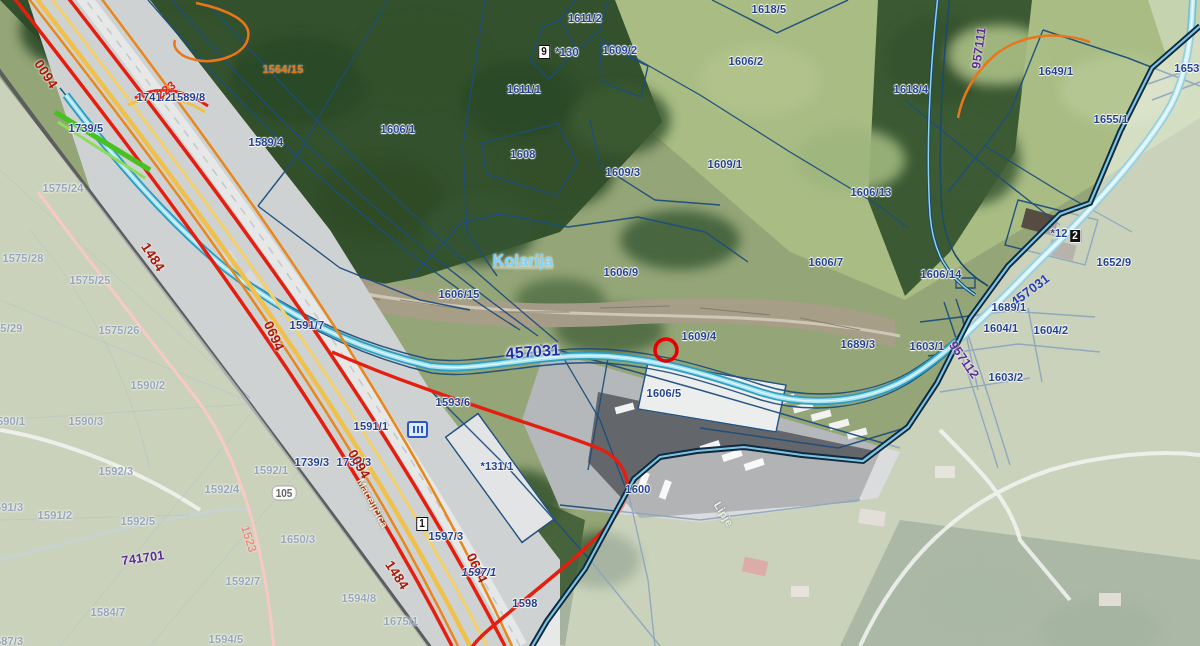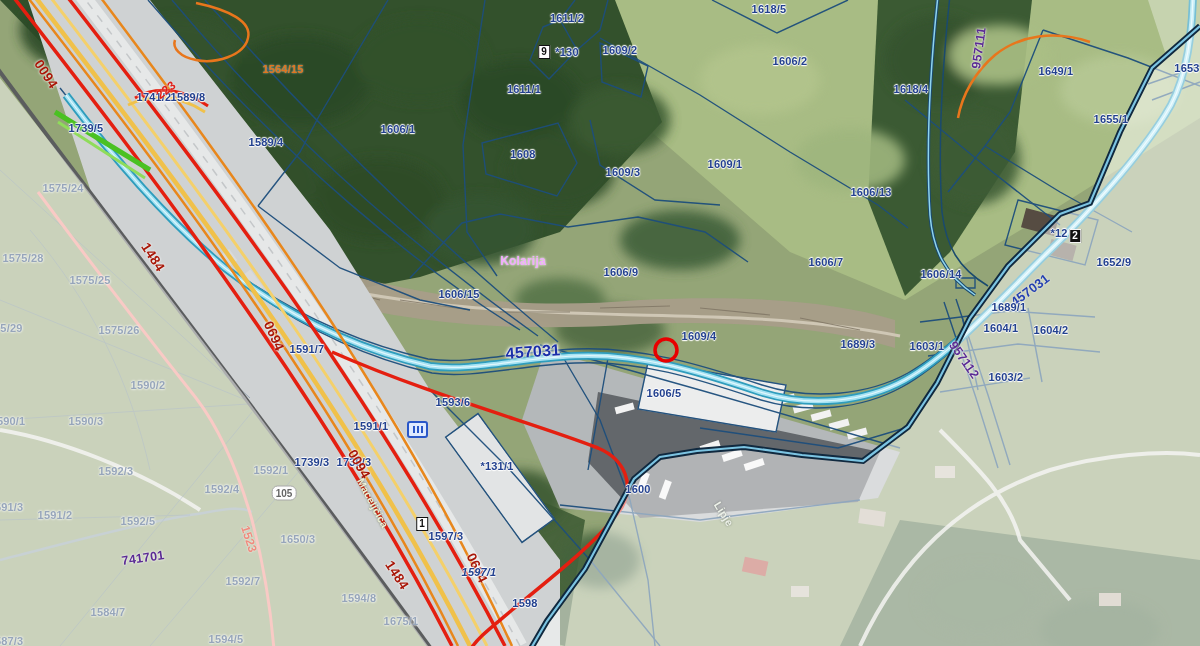--- a/index.html
+++ b/index.html
@@ -11,21 +11,21 @@
        font-weight:bold;font-size:11px;letter-spacing:.2px;}
   .parcel{color:#23418f;text-shadow:0 0 2px #fff,0 0 2px #fff,0 1px 1px #fff,0 -1px 1px #fff;}
   .faded{color:#96a5ba;text-shadow:0 0 2px rgba(255,255,255,.95),0 0 3px rgba(255,255,255,.9);}
   .orange{color:#e0761f;text-shadow:0 0 2px rgba(255,255,255,.7);}
   .red{color:#a81708;font-size:13.5px;text-shadow:0 0 2px rgba(255,255,255,.85),0 0 3px rgba(255,255,255,.7);}
   .redbright{color:#e02018;font-size:12px;text-shadow:0 0 2px rgba(255,255,255,.7);}
   .pink{color:#ef8b7e;font-size:12px;text-shadow:0 0 2px rgba(255,255,255,.9);}
   .purple{color:#5b2b94;font-size:12.5px;text-shadow:0 0 2px rgba(255,255,255,.85),0 0 3px rgba(255,255,255,.7);}
   .roadblue{color:#1b2fa8;font-size:16px;text-shadow:0 0 2px #fff,0 0 3px #fff,0 0 4px #fff;}
   .roadblue2{color:#2540b0;font-size:13px;text-shadow:0 0 2px rgba(255,255,255,.85);}
-  .place{color:#f0abfc;font-size:12px;text-shadow:0 0 2px rgba(255,255,255,.8),0 0 3px rgba(255,255,255,.7);}
+  .place{color:#7dd3fc;font-size:16px;text-shadow:0 0 2px rgba(255,255,255,.8),0 0 3px rgba(255,255,255,.7);text-decoration:underline;}
   .street{color:#eef0d6;font-size:10.5px;text-shadow:0 0 2px rgba(70,80,45,.8);}
   .white{color:#edf1e9;font-size:11px;text-shadow:0 0 2px rgba(80,90,80,.7);}
   .badge{position:absolute;transform:translate(-50%,-50%);font-weight:bold;
          font-size:10px;line-height:12px;padding:0 2px;}
   .b-white{background:#fff;color:#111;border:1.5px solid #111;}
   .b-black{background:#111;color:#fff;border:1px solid #f5f5f5;}
   .b-pill{background:#fdfdfd;color:#666;border:1px solid #a8a8a8;border-radius:2px;padding:0 3px;line-height:13px;}
   #bridge-icon{position:absolute;left:407px;top:421px;width:17px;height:13px;
       background:#dfeaff;border:2px solid #2a57c8;border-radius:3px;
       display:flex;align-items:center;justify-content:center;gap:2px;}
@@ -241,47 +241,47 @@
       <div class="lbl parcel" style="left: 86px; top: 128px; transform: translate(-50%, -50%);">1739/5</div>
       <div class="lbl parcel" style="left: 266px; top: 142px; transform: translate(-50%, -50%);">1589/4</div>
       <div class="lbl orange" style="left: 283px; top: 69px; transform: translate(-50%, -50%);">1564/15</div>
       <div class="lbl faded" style="left: 63px; top: 188px; transform: translate(-50%, -50%);">1575/24</div>
       <div class="lbl red" style="left: 153px; top: 257px; transform: translate(-50%, -50%) rotate(57deg);">1484</div>
       <div class="lbl faded" style="left: 23px; top: 258px; transform: translate(-50%, -50%);">1575/28</div>
       <div class="lbl faded" style="left: 90px; top: 280px; transform: translate(-50%, -50%);">1575/25</div>
       <div class="lbl faded" style="left: 2px; top: 328px; transform: translate(-50%, -50%);">1575/29</div>
       <div class="lbl faded" style="left: 119px; top: 330px; transform: translate(-50%, -50%);">1575/26</div>
       <div class="lbl red" style="left: 274px; top: 336px; transform: translate(-50%, -50%) rotate(66deg);">0694</div>
-      <div class="lbl parcel" style="left: 307px; top: 325px; transform: translate(-50%, -50%); margin-top: 24px;">1591/7</div>
+      <div class="lbl parcel" style="left: 307px; top: 325px; transform: translate(-50%, -50%);">1591/7</div>
       <div class="lbl faded" style="left: 148px; top: 385px; transform: translate(-50%, -50%);">1590/2</div>
       <div class="lbl faded" style="left: 8px; top: 421px; transform: translate(-50%, -50%);">1590/1</div>
       <div class="lbl faded" style="left: 86px; top: 421px; transform: translate(-50%, -50%);">1590/3</div>
       <div class="lbl faded" style="left: 116px; top: 471px; transform: translate(-50%, -50%);">1592/3</div>
       <div class="lbl faded" style="left: 222px; top: 489px; transform: translate(-50%, -50%);">1592/4</div>
       <div class="lbl faded" style="left: 271px; top: 470px; transform: translate(-50%, -50%);">1592/1</div>
       <div class="lbl faded" style="left: 6px; top: 507px; transform: translate(-50%, -50%);">1591/3</div>
       <div class="lbl faded" style="left: 55px; top: 515px; transform: translate(-50%, -50%);">1591/2</div>
       <div class="lbl faded" style="left: 138px; top: 521px; transform: translate(-50%, -50%);">1592/5</div>
       <div class="lbl purple" style="left: 143px; top: 558px; transform: translate(-50%, -50%) rotate(-8deg);">741701</div>
       <div class="lbl pink" style="left: 249px; top: 539px; transform: translate(-50%, -50%) rotate(72deg);">1523</div>
       <div class="lbl faded" style="left: 243px; top: 581px; transform: translate(-50%, -50%);">1592/7</div>
       <div class="lbl faded" style="left: 108px; top: 612px; transform: translate(-50%, -50%);">1584/7</div>
       <div class="lbl faded" style="left: 6px; top: 641px; transform: translate(-50%, -50%);">1587/3</div>
       <div class="lbl faded" style="left: 226px; top: 639px; transform: translate(-50%, -50%);">1594/5</div>
       <div class="lbl faded" style="left: 298px; top: 539px; transform: translate(-50%, -50%);">1650/3</div>
       <div class="lbl faded" style="left: 359px; top: 598px; transform: translate(-50%, -50%);">1594/8</div>
       <div class="lbl faded" style="left: 401px; top: 621px; transform: translate(-50%, -50%);">1675/1</div>
-      <div class="lbl parcel" style="left: 567px; top: 18px; transform: translate(-50%, -50%); text-align: center;">1611/2</div>
+      <div class="lbl parcel" style="left: 585px; top: 18px; transform: translate(-50%, -50%); text-align: center;">1611/2</div>
       <div class="lbl parcel" style="left: 567px; top: 52px; transform: translate(-50%, -50%);">*130</div>
       <div class="lbl parcel" style="left: 524px; top: 89px; transform: translate(-50%, -50%);">1611/1</div>
       <div class="lbl parcel" style="left: 398px; top: 129px; transform: translate(-50%, -50%);">1606/1</div>
       <div class="lbl parcel" style="left: 523px; top: 154px; transform: translate(-50%, -50%);">1608</div>
       <div class="lbl parcel" style="left: 769px; top: 9px; transform: translate(-50%, -50%);">1618/5</div>
       <div class="lbl parcel" style="left: 620px; top: 50px; transform: translate(-50%, -50%);">1609/2</div>
-      <div class="lbl parcel" style="left: 790px; top: 61px; transform: translate(-50%, -50%);">1606/2</div>
+      <div class="lbl parcel" style="left: 746px; top: 61px; transform: translate(-50%, -50%);">1606/2</div>
       <div class="lbl parcel" style="left: 623px; top: 172px; transform: translate(-50%, -50%);">1609/3</div>
       <div class="lbl parcel" style="left: 709px; top: 164px; transform: translate(-50%, -50%); padding-left: 32px;">1609/1</div>
       <div class="lbl parcel" style="left: 871px; top: 192px; transform: translate(-50%, -50%);">1606/13</div>
       <div class="lbl parcel" style="left: 911px; top: 89px; transform: translate(-50%, -50%);">1618/4</div>
       <div class="lbl parcel" style="left: 1056px; top: 71px; transform: translate(-50%, -50%);">1649/1</div>
       <div class="lbl parcel" style="left: 1187px; top: 68px; transform: translate(-50%, -50%);">1653</div>
       <div class="lbl parcel" style="left: 1111px; top: 119px; transform: translate(-50%, -50%);">1655/1</div>
       <div class="lbl purple" style="left: 979px; top: 48px; transform: translate(-50%, -50%) rotate(-82deg);">957111</div>
       <div class="lbl place" style="left: 523px; top: 261px; transform: translate(-50%, -50%);">Kolarija</div>
       <div class="lbl parcel" style="left: 459px; top: 294px; transform: translate(-50%, -50%);">1606/15</div>

